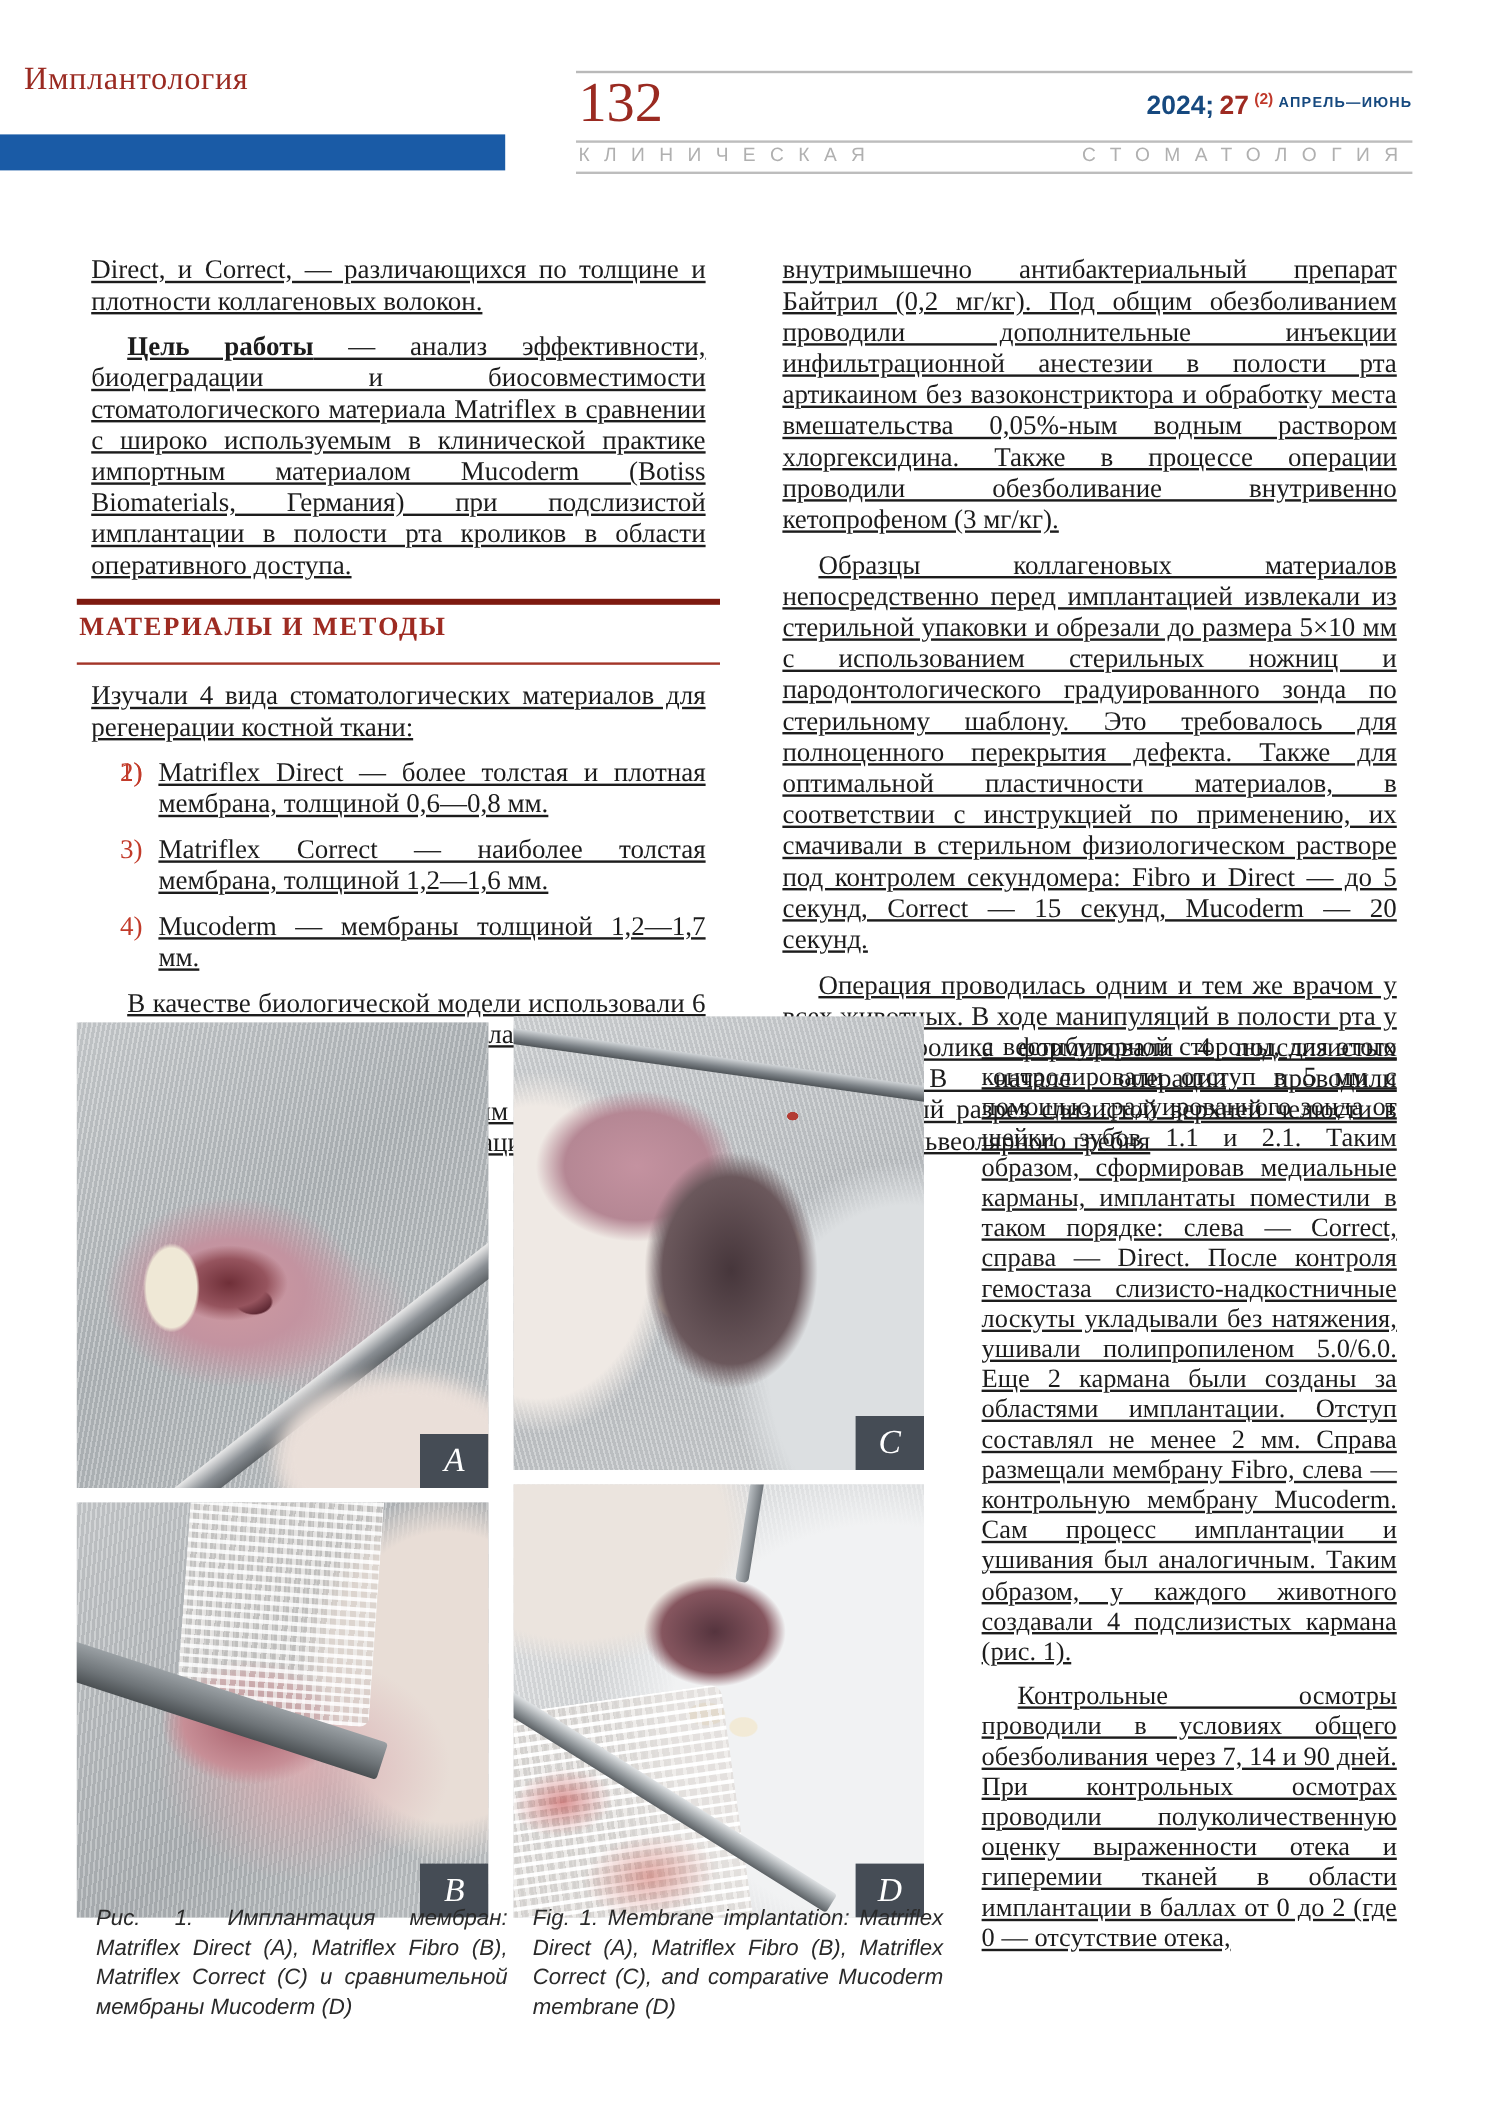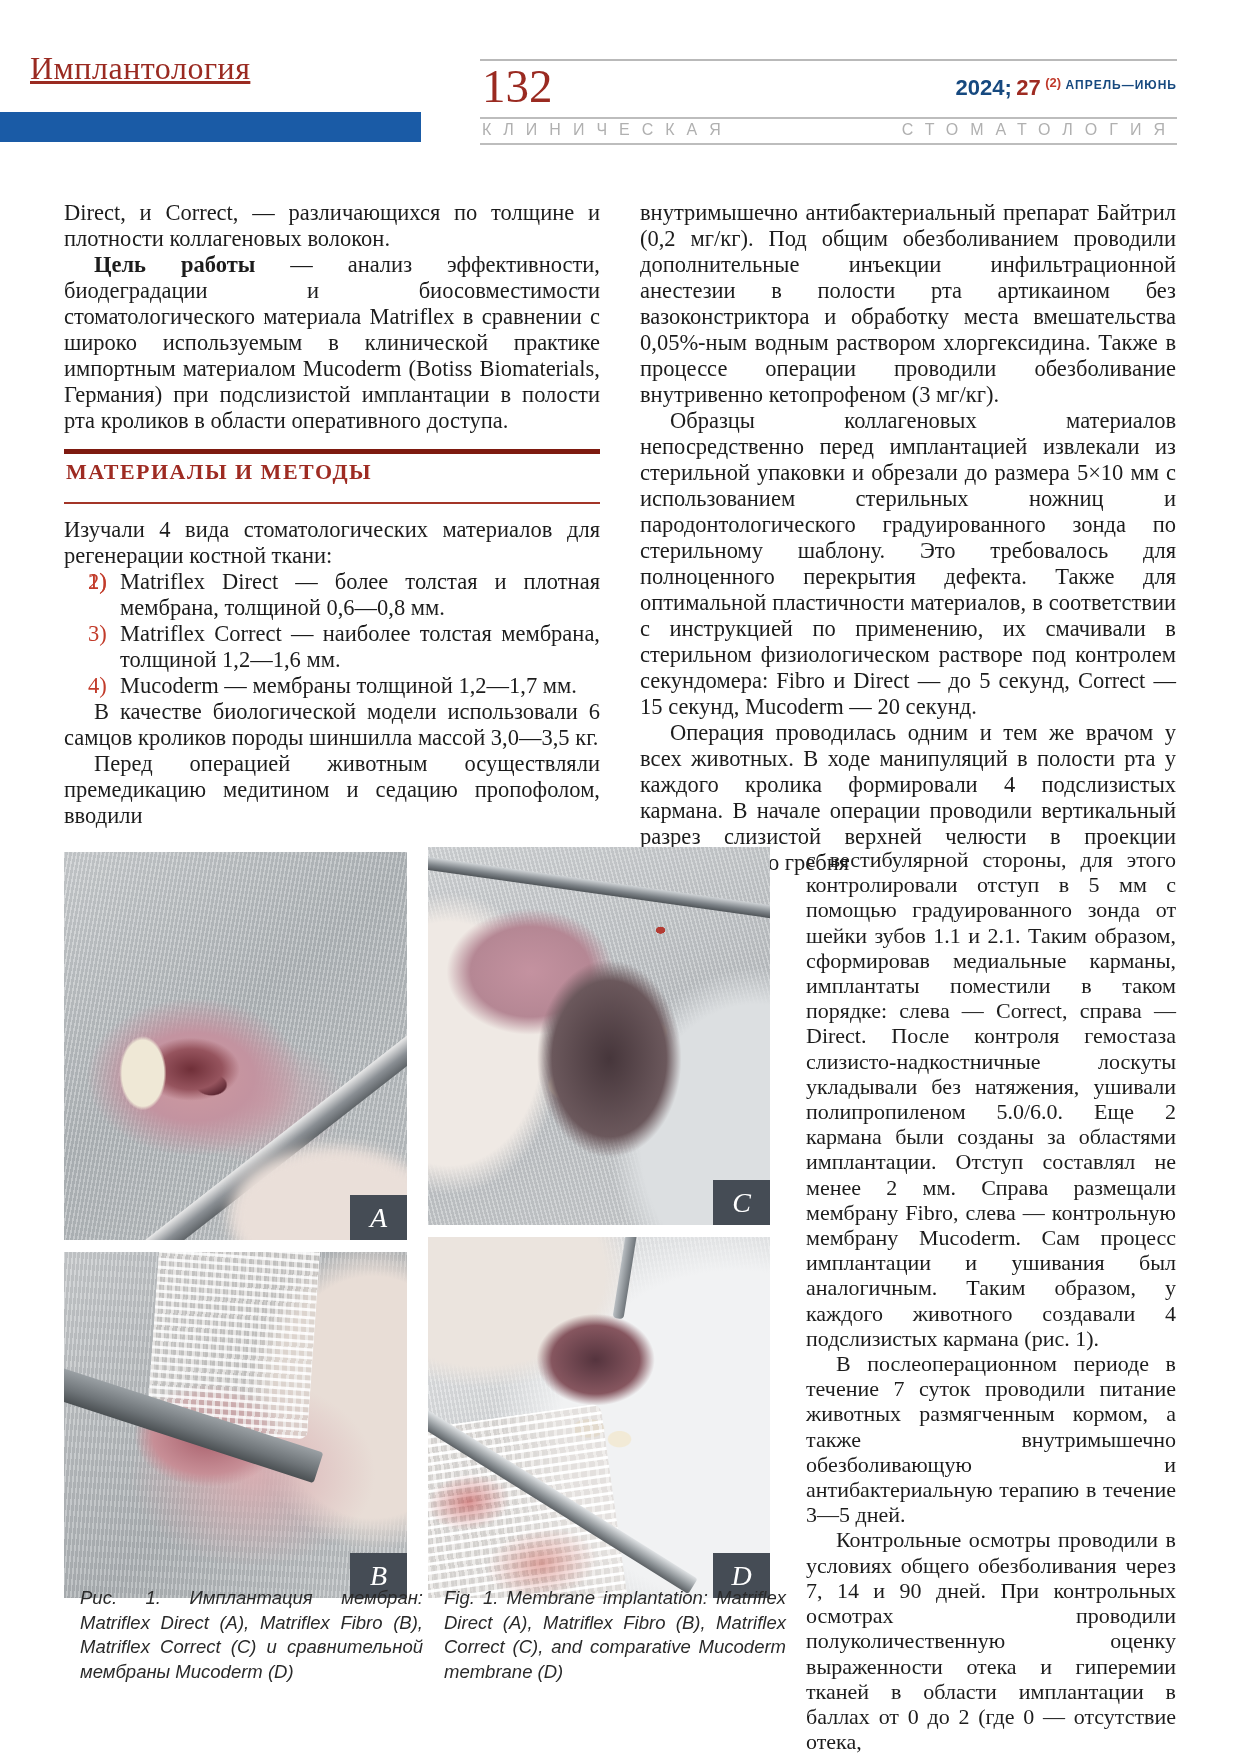--- a/index.html
+++ b/index.html
@@ -3,22 +3,22 @@
 <meta charset="utf-8">
 <style>
   html,body { margin:0; padding:0; background:#fff; }
   #page {
     position:relative; width:1241px; height:1754px; background:#ffffff;
     font-family:"Liberation Serif", serif; overflow:hidden;
   }
 
   
   #rubric-title {
-    position:absolute; left:30px; top:50px; font-size:32px; color:#9a2a21;
-    font-family:"Liberation Serif", serif; letter-spacing:0.5px;text-decoration:underline;
+    position:absolute; left:20px; top:50px; font-size:27px; color:#9a2a21;
+    font-family:"Liberation Serif", serif; letter-spacing:0.5px;
   }
   #rubric-underline {
     position:absolute; left:0; top:112px; width:421px; height:30px; background:#1a5ba6;
   }
   #head-right { position:absolute; left:480px; top:55px; width:697px; height:92px; }
   #head-right .hr1 { position:absolute; top:4px; left:0; right:0; height:2px; background:#b9b9b9; }
   #head-page-number {
     position:absolute; top:8px; left:2px; font-size:47px; line-height:1; color:#9a2a21;
     font-family:"Liberation Serif", serif;
     text-align:center;
@@ -36,21 +36,21 @@
     position:absolute; top:66px; left:2px; right:0; display:flex; justify-content:space-between;
     font-family:"Liberation Sans", sans-serif; font-size:16px; color:#b0b0b0; letter-spacing:12px;
   }
   #head-right .hr3 { position:absolute; top:88px; left:0; right:0; height:1.5px; background:#bdbdbd; }
 
   
   .col { position:absolute; }
   #col-left  { left:64px;  top:200px; width:536px; }
   #col-right { left:640px; top:200px; width:536px; }
   #col-narrow{ left:806px; top:847px; width:370px; }
-  .col p { margin:0; font-size:22.5px; line-height:26px; text-align:justify; color:#1c1c1c; }
+  .col p { margin:12px; font-size:22.5px; line-height:26px; text-align:justify; color:#1c1c1c;text-decoration:underline; }
   #col-narrow p { font-size:22px; line-height:25.2px; }
   .ind { text-indent:30px; }
   .lead { font-weight:bold; }
 
   .sect { margin:15px 0 13px; }
   .sect-rule-top { height:5px; background:#7e1a10; }
   .sect-title {
     color:#9e2b22; font-weight:bold; font-size:22px; letter-spacing:1.5px;
     padding:5px 0 17px 2px; font-family:"Liberation Serif", serif;
   }
@@ -181,21 +181,20 @@
   </div>
 
   <div id="col-right" class="col">
     <p>внутримышечно антибактериальный препарат Байтрил (0,2 мг/кг). Под общим обезболиванием проводили дополнительные инъекции инфильтрационной анестезии в полости рта артикаином без вазоконстриктора и обработку места вмешательства 0,05%-ным водным раствором хлоргексидина. Также в процессе операции проводили обезболивание внутривенно кетопрофеном (3 мг/кг).</p>
     <p class="ind">Образцы коллагеновых материалов непосредственно перед имплантацией извлекали из стерильной упаковки и обрезали до размера 5×10 мм с использованием стерильных ножниц и пародонтологического градуированного зонда по стерильному шаблону. Это требовалось для полноценного перекрытия дефекта. Также для оптимальной пластичности материалов, в соответствии с инструкцией по применению, их смачивали в стерильном физиологическом растворе под контролем секундомера: Fibro и Direct — до 5 секунд, Correct — 15 секунд, Mucoderm — 20 секунд.</p>
     <p class="ind">Операция проводилась одним и тем же врачом у всех животных. В ходе манипуляций в полости рта у каждого кролика формировали 4 подслизистых кармана. В начале операции проводили вертикальный разрез слизистой верхней челюсти в проекции альвеолярного гребня</p>
   </div>
 
   <div id="col-narrow" class="col">
     <p>с вестибулярной стороны, для этого контролировали отступ в 5 мм с помощью градуированного зонда от шейки зубов 1.1 и 2.1. Таким образом, сформировав медиальные карманы, имплантаты поместили в таком порядке: слева — Correct, справа — Direct. После контроля гемостаза слизисто-надкостничные лоскуты укладывали без натяжения, ушивали полипропиленом 5.0/6.0. Еще 2 кармана были созданы за областями имплантации. Отступ составлял не менее 2 мм. Справа размещали мембрану Fibro, слева — контрольную мембрану Mucoderm. Сам процесс имплантации и ушивания был аналогичным. Таким образом, у каждого животного создавали 4 подслизистых кармана (рис. 1).</p>
-    <p class="ind">В послеоперационном периоде в течение 7 суток проводили питание животных размягченным кормом, а также внутримышечно обезболивающую и антибактериальную терапию в течение 3—5 дней.</p>
     <p class="ind">Контрольные осмотры проводили в условиях общего обезболивания через 7, 14 и 90 дней. При контрольных осмотрах проводили полуколичественную оценку выраженности отека и гиперемии тканей в области имплантации в баллах от 0 до 2 (где 0 — отсутствие отека,</p>
   </div>
 
   <div id="photo-a" class="photo">
     <div id="forceps-a" class="shape"></div>
     <div id="glove-a" class="shape"></div>
     <div class="plabel">A</div>
   </div>
   <div id="photo-c" class="photo">
     <div id="retractor-c" class="shape"></div>

